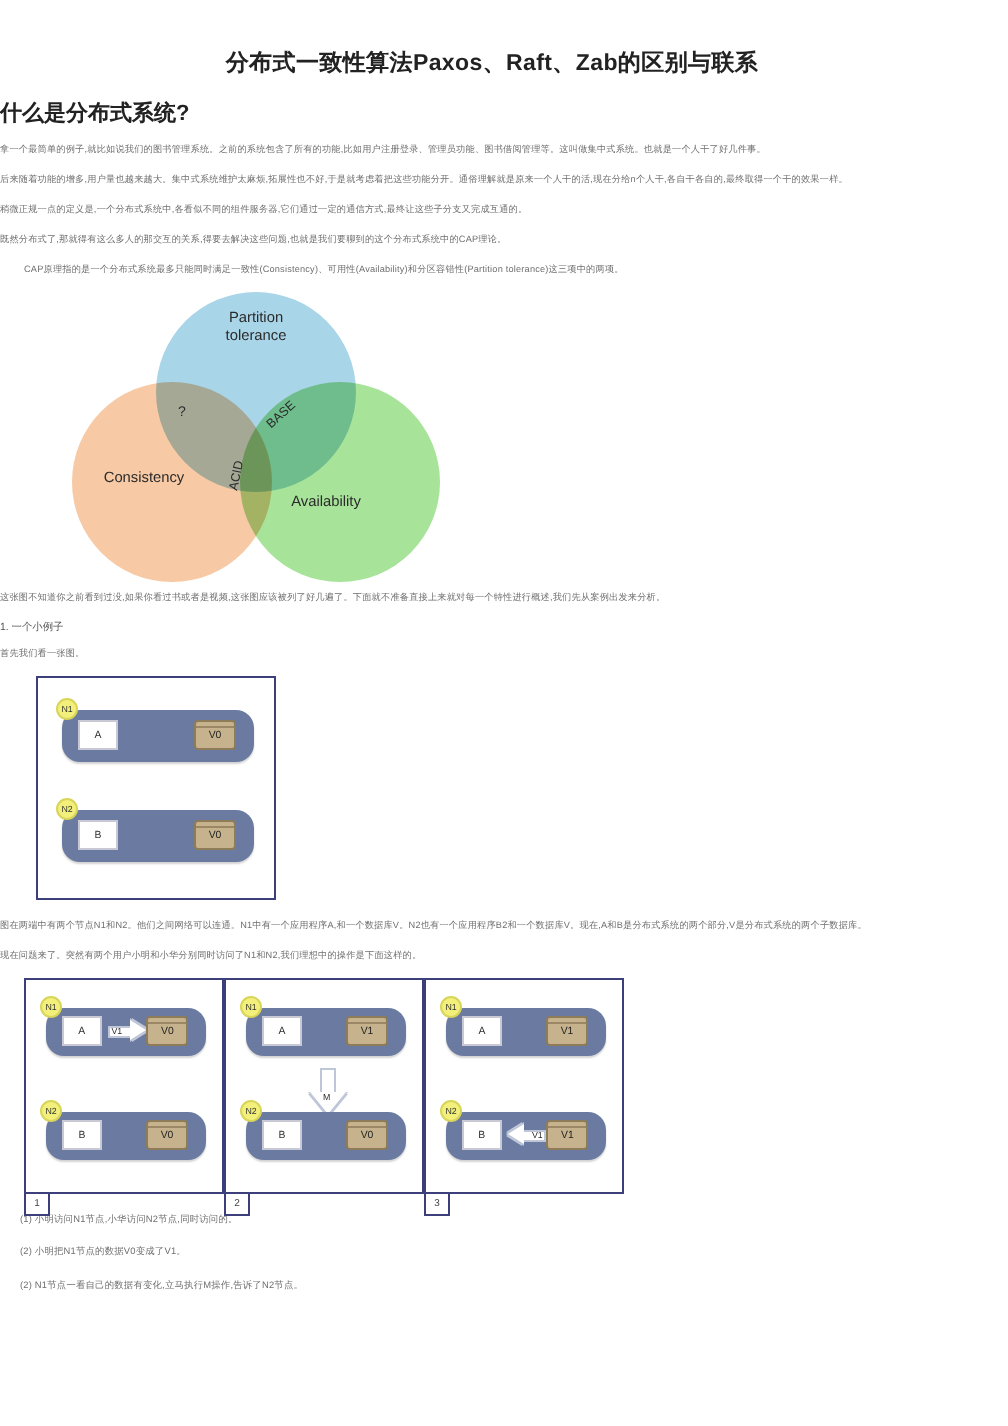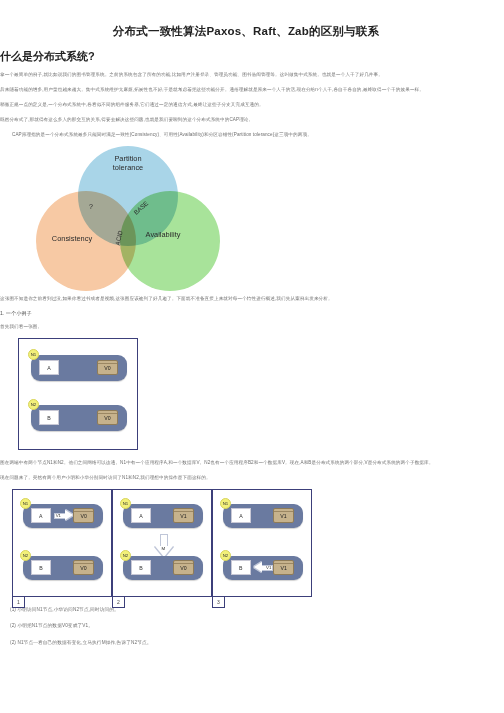--- a/index.html
+++ b/index.html
@@ -66,21 +66,21 @@
   .venn .lbl {
     position: absolute;
     font-size: 7.4px;
     color: #2b2b2b;
     text-align: center;
     white-space: pre-line;
     line-height: 1.25;
   }
   .venn .l-p { left: 66px; top: 8px;  width: 68px; }
   .venn .l-c { left: 8px;  top: 88px;  width: 72px; }
-  .venn .l-a { left: 98px; top: 84px;  width: 74px; text-align: center; }
+  .venn .l-a { left: 98px; top: 100px;  width: 74px; text-align: center; }
   .venn .l-q { left: 56px; top: 57px;  width: 14px; font-size: 7px; }
   .venn .l-base {
     left: 96px; top: 58px; width: 34px; font-size: 6.3px;
     transform: rotate(-42deg); transform-origin: center;
   }
   .venn .l-acid {
     left: 76px; top: 88px; width: 30px; font-size: 6.3px;
     transform: rotate(-78deg); transform-origin: center;
   }
 

